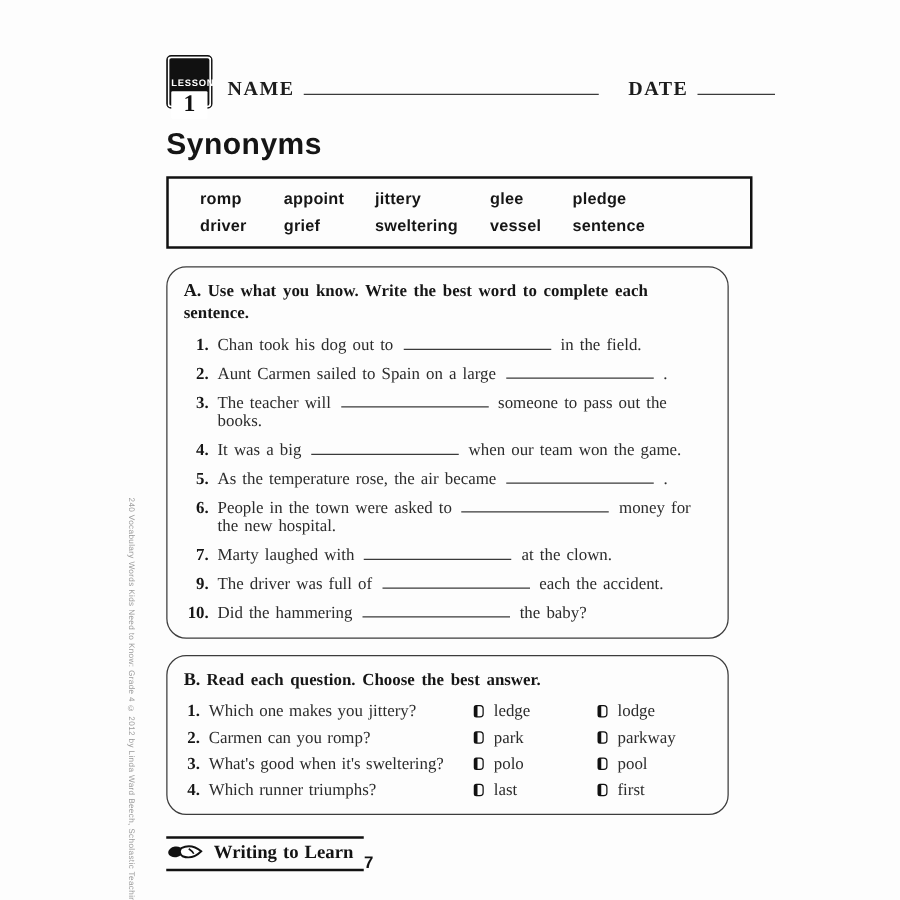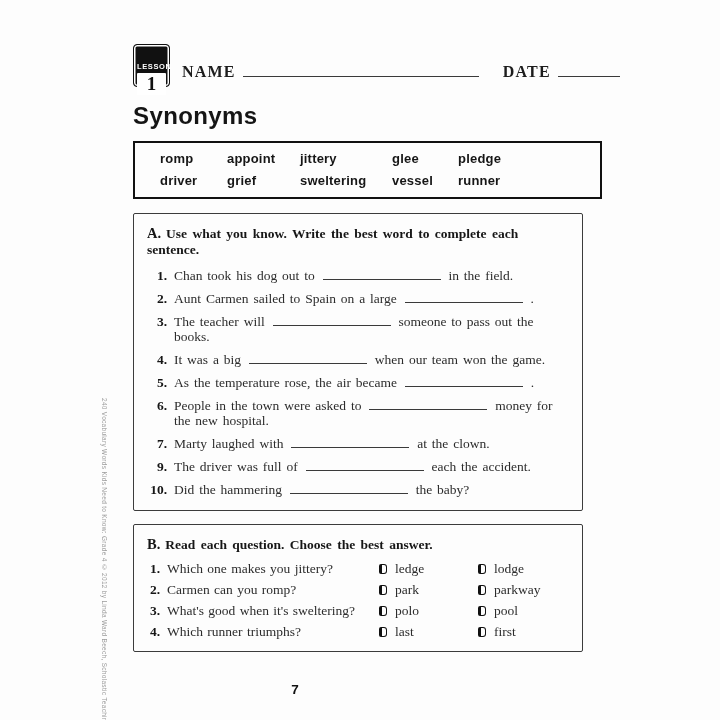--- a/index.html
+++ b/index.html
@@ -62,21 +62,21 @@
     border:2.2px solid #111;
     padding:8px 6px 9px 25px;
     display:grid;grid-template-columns:67px 73px 92px 66px auto;row-gap:7px;
     font-family:"Liberation Sans", sans-serif;font-weight:bold;font-size:13px;
     letter-spacing:.2px;color:#161616;
   }
 
   
   .exbox{
     width:450px;box-sizing:border-box;
-    border:1.7px solid #3c3c3c;border-radius:2px;
+    border:1.7px solid #3c3c3c;border-radius:16px;
     padding:11px 10px 6px 13px;
     background:transparent;
   }
   .boxA{margin-top:14px;}
   .boxB{margin-top:13px;}
   .exhead{font-weight:bold;font-size:13.5px;word-spacing:2px;color:#161616;}
   .exhead .letter{font-size:14.5px;margin-right:5px;}
 
   .a-items{margin-top:9px;}
   .a-item{
@@ -146,21 +146,21 @@
     <div class="wordbox">
       <span>romp</span>
       <span>appoint</span>
       <span>jittery</span>
       <span>glee</span>
       <span>pledge</span>
       <span>driver</span>
       <span>grief</span>
       <span>sweltering</span>
       <span>vessel</span>
-      <span>runner</span>
+      <span>sentence</span>
     </div>
 
     <div class="exbox boxA">
       <div class="exhead">
         <span class="letter">A.</span><span>Use what you know. Write the best word to complete each sentence.</span>
       </div>
       <div class="a-items">
         <div class="a-item"><span class="num">1.</span><span>Chan took his dog out to</span> <span class="blank"></span> <span>in the field.</span></div>
         <div class="a-item"><span class="num">2.</span><span>Aunt Carmen sailed to Spain on a large</span> <span class="blank"></span> <span>.</span></div>
         <div class="a-item"><span class="num">3.</span><span>The teacher will</span> <span class="blank"></span> <span>someone to pass out the books.</span></div>
@@ -198,17 +198,25 @@
         </div>
         <div class="b-item">
           <span class="num">4.</span>
           <span>Which runner triumphs?</span>
           <span class="opt"><span class="checkbox"></span><span>last</span></span>
           <span class="opt"><span class="checkbox"></span><span>first</span></span>
         </div>
       </div>
     </div>
 
+    <div class="wtl-head">
+      <svg class="pen-icon" width="30" height="16" viewBox="0 0 60 32">
+        <ellipse cx="13" cy="15" rx="12" ry="8.5" fill="#111" transform="rotate(-8 13 15)"></ellipse>
+        <path d="M22,9 Q38,1 54,14 Q40,28 24,22 Q17,17 22,9 Z" fill="#fff" stroke="#111" stroke-width="3"></path>
+        <path d="M34,10 Q40,14 42,18" fill="none" stroke="#111" stroke-width="2.5"></path>
+      </svg>
+      <span class="wtl-title">Writing to Learn</span>
+    </div>
 
   </div>
 
   <div class="pagenum">7</div>
 </div>
 
 </body></html>

